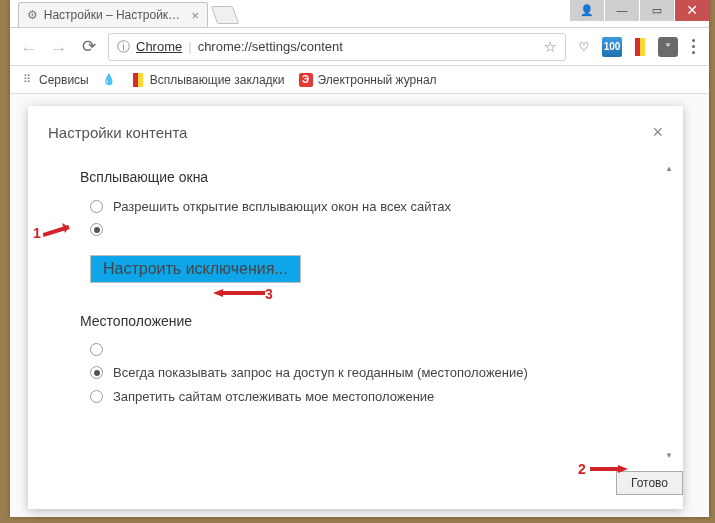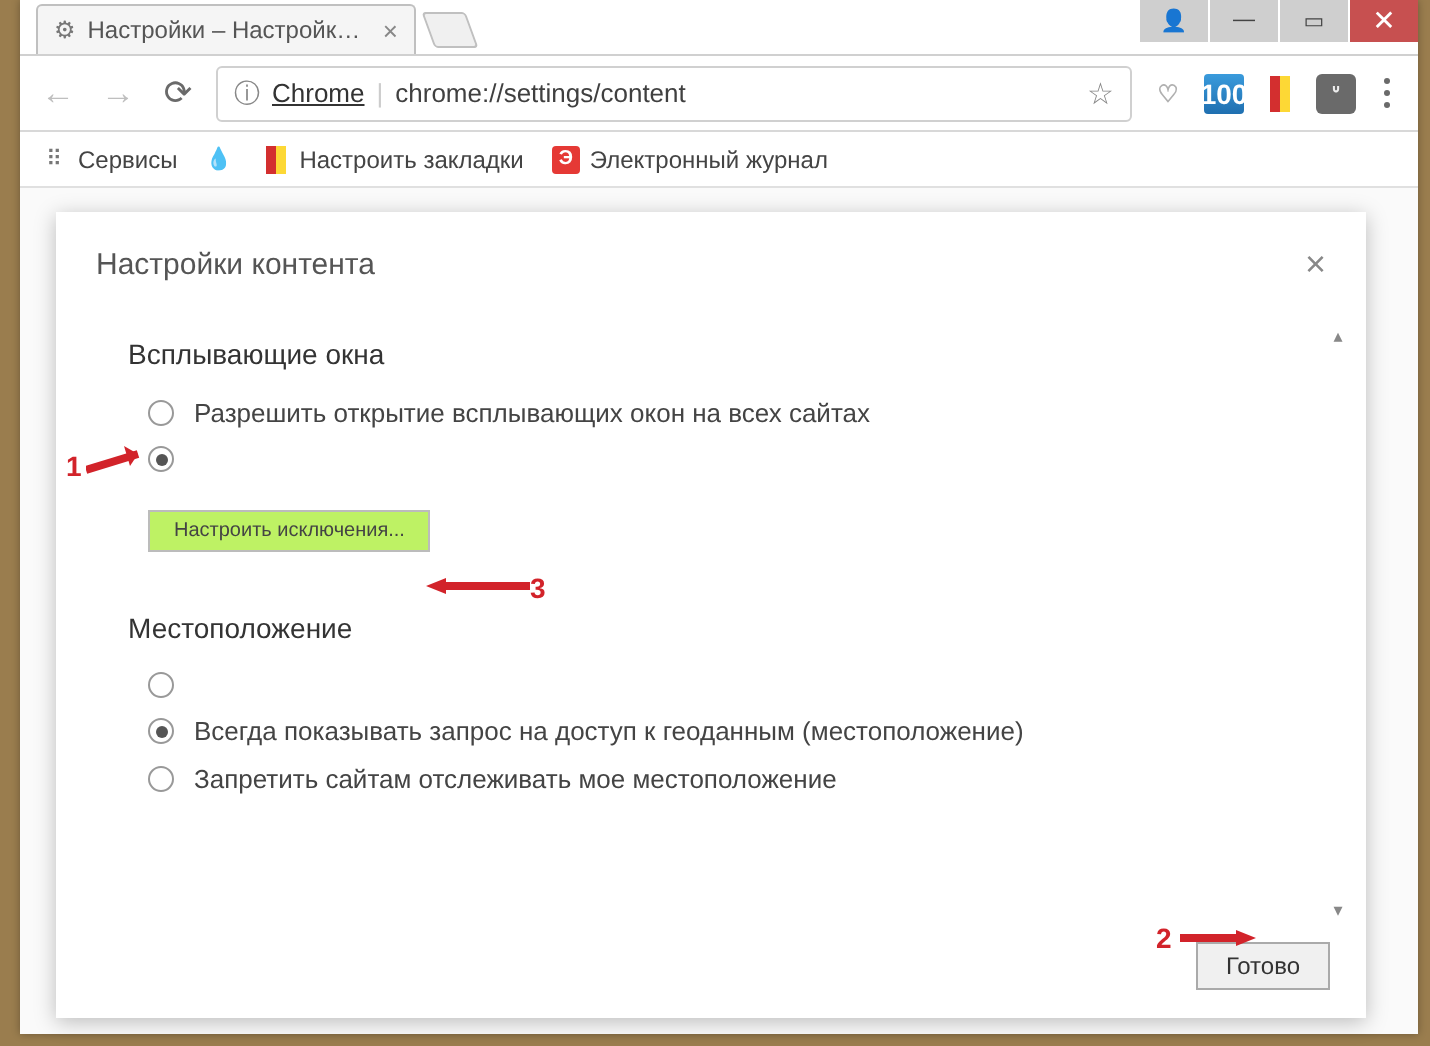--- a/index.html
+++ b/index.html
@@ -21,47 +21,47 @@
 
 .toolbar { height: 38px; border-bottom: 1px solid #d8d8d8; display: flex; align-items: center; padding: 0 8px; gap: 8px; }
 .nav-btn { width: 22px; height: 22px; display: flex; align-items: center; justify-content: center; color: #6a6a6a; font-size: 17px; }
 .nav-btn.disabled { color: #bfbfbf; }
 .omnibox { flex: 1; height: 28px; border: 1px solid #d0d0d0; border-radius: 3px; display: flex; align-items: center; padding: 0 8px; gap: 6px; font-size: 13px; color: #555; }
 .omnibox .brand { color: #333; text-decoration: underline; }
 .omnibox .url { color: #404040; flex: 1; }
 .omnibox .star { color: #888; font-size: 15px; }
 .ext-icon { width: 20px; height: 20px; display: flex; align-items: center; justify-content: center; border-radius: 2px; font-size: 12px; font-weight: bold; }
 .ext-shield { color: #b0b0b0; }
-.ext-search { background: linear-gradient(180deg,#3a9bdc,#1f6fb0); color: #fff; font-size: 14px; border-radius: 2px; }
+.ext-search { background: linear-gradient(180deg,#3a9bdc,#1f6fb0); color: #fff; font-size: 10px; border-radius: 2px; }
 .ext-bm { width: 10px; height: 18px; background: linear-gradient(90deg,#d32f2f 50%,#fdd835 50%); }
 .ext-ub { background: #6a6a6a; color: #eee; font-size: 10px; border-radius: 3px; }
 .menu-dots { display: flex; flex-direction: column; gap: 3px; padding: 0 6px; }
 .menu-dots span { width: 3px; height: 3px; background: #6a6a6a; border-radius: 50%; }
 
 .bookbar { height: 28px; border-bottom: 1px solid #e0e0e0; display: flex; align-items: center; padding: 0 10px; gap: 14px; font-size: 12px; color: #444; }
 .bk { display: flex; align-items: center; gap: 5px; white-space: nowrap; }
 .bk-ico { width: 14px; height: 14px; display: flex; align-items: center; justify-content: center; font-size: 11px; }
 .bk-apps { color: #777; }
 .bk-gism { color: #2196f3; }
 .bk-yb { width: 10px; height: 14px; background: linear-gradient(90deg,#d32f2f 50%,#fdd835 50%); }
 .bk-ej { background: #e53935; color: #fff; width: 14px; height: 14px; font-size: 10px; font-weight: bold; border-radius: 2px; }
 
 .content { flex: 1; position: relative; background: #fafafa; }
 
 .dialog { position: absolute; top: 12px; left: 18px; right: 26px; bottom: 8px; background: #fff; box-shadow: 0 2px 10px rgba(0,0,0,.25); display: flex; flex-direction: column; }
 .dialog-header { padding: 16px 20px 10px; display: flex; justify-content: space-between; align-items: center; }
 .dialog-title { font-size: 15px; color: #555; }
 .dialog-close { font-size: 18px; color: #888; cursor: pointer; }
-.dialog-body { flex: 1; padding: 4px 22px 0 36px; overflow: hidden; font-size: 13px; color: #444; position: relative; }
+.dialog-body { flex: 1; padding: 4px 22px 0 52px; overflow: hidden; font-size: 13px; color: #444; position: relative; }
 .section-h { font-size: 14px; color: #333; margin: 12px 0 14px; }
 .radio-row { display: flex; align-items: center; gap: 10px; margin: 9px 0 9px 10px; }
 .radio { width: 13px; height: 13px; border: 1px solid #999; border-radius: 50%; display: flex; align-items: center; justify-content: center; flex-shrink: 0; }
 .radio.sel::after { content: ""; width: 6px; height: 6px; background: #555; border-radius: 50%; }
-.exc-btn { margin: 10px 0 18px 10px; padding: 4px 12px; font-size: 10px; border: 1px solid #bcbcbc; background: #bef264; color: #444; cursor: pointer; }
-.dialog-footer { padding: 8px 18px 14px; display: flex; justify-content: flex-end; }
+.exc-btn { margin: 10px 0 18px 10px; padding: 4px 12px; font-size: 16px; border: 1px solid #bcbcbc; background: #0ea5e9; color: #444; cursor: pointer; }
+.dialog-footer { padding: 8px 0 14px; display: flex; justify-content: flex-end; }
 .done-btn { padding: 4px 14px; font-size: 12px; border: 1px solid #aaa; background: #f0f0f0; color: #333; cursor: pointer; }
 
 .scrollbar { position: absolute; right: 8px; top: 56px; bottom: 48px; width: 12px; }
 .sb-arrow { width: 12px; height: 12px; display: flex; align-items: center; justify-content: center; font-size: 9px; color: #888; }
 .sb-arrow.down { position: absolute; bottom: 0; }
 
 .anno { position: absolute; font-weight: bold; font-size: 14px; color: #d2232a; z-index: 50; }
 .arrow-svg { position: absolute; z-index: 49; pointer-events: none; }
 </style>
 </head>
@@ -113,21 +113,21 @@
       <span class="bk-ico bk-apps">⠿</span>
       <span>Сервисы</span>
     </div>
     <div class="bk">
       <span class="bk-ico bk-gism">💧</span>
     </div>
     <div class="bk">
       <span class="bk-ico">
           <span class="bk-yb"></span>
         </span>
-      <span>Настроить закладки</span>
+      <span>Всплывающие закладки</span>
     </div>
     <div class="bk">
       <span class="bk-ico bk-ej">Э</span>
       <span>Электронный журнал</span>
     </div>
   </div>
 
   <div class="content">
 
     <div class="dialog">

